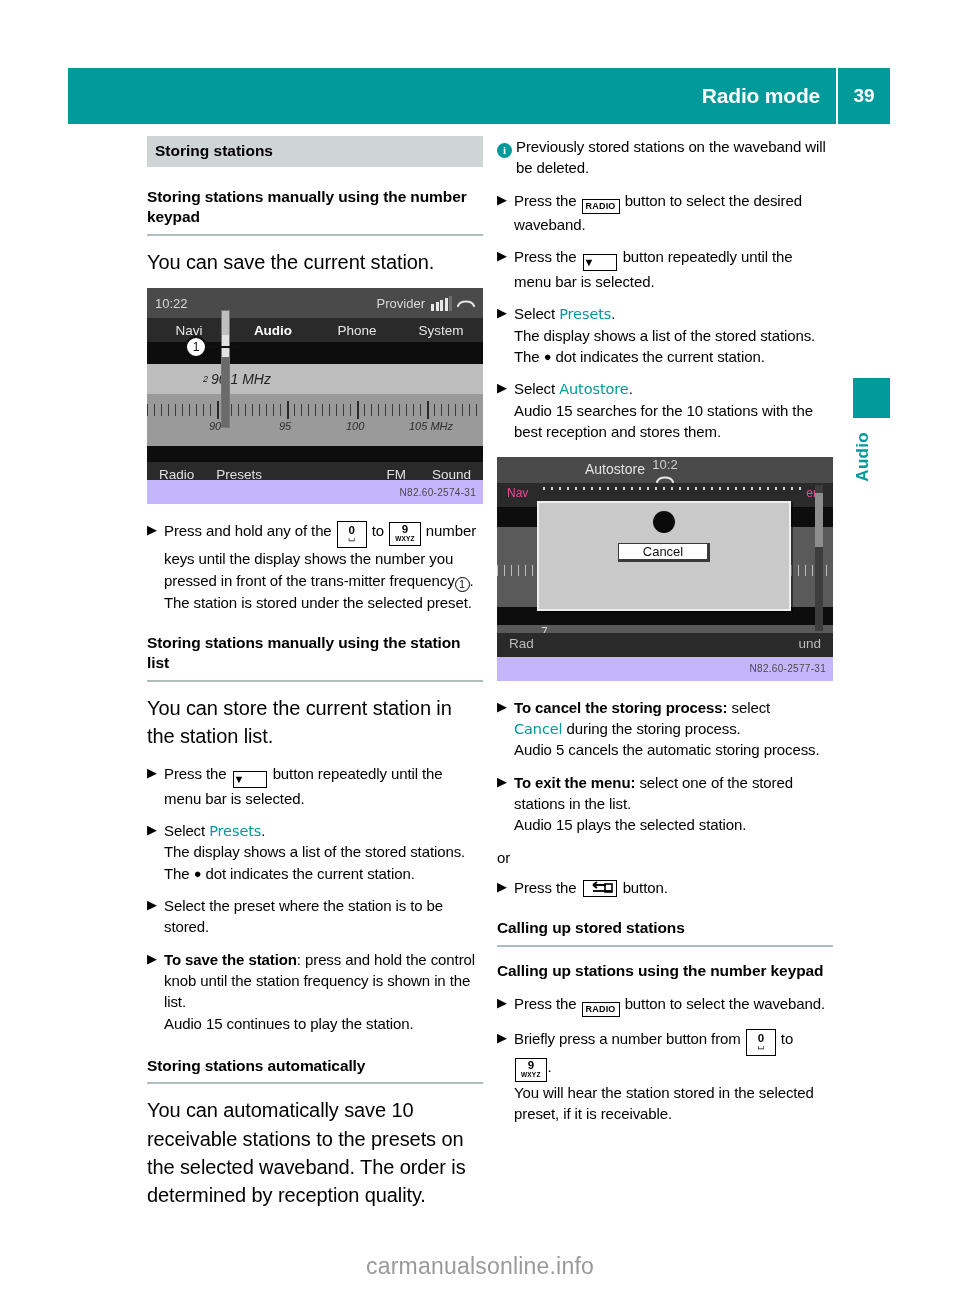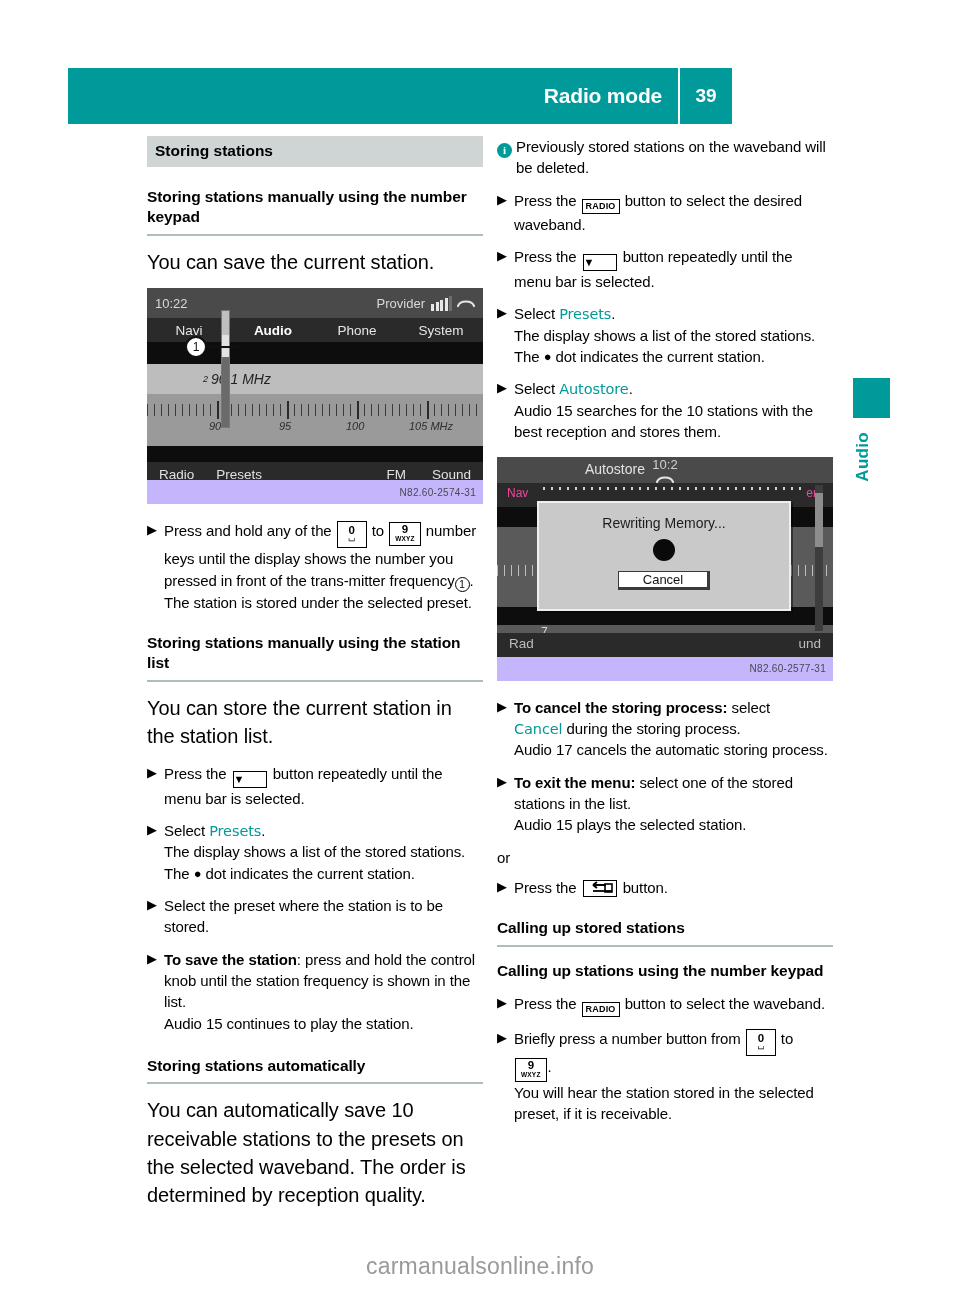--- a/index.html
+++ b/index.html
@@ -14,21 +14,21 @@
     position: relative;
     width: 960px; height: 1302px;
     background: #ffffff;
     overflow: hidden;
   }
 
   
   .header-bar {
     position: absolute;
     left: 68px; top: 68px;
-    width: 664px; height: 56px;
+    width: 822px; height: 56px;
     background: #009a9a;
     display: flex;
     align-items: center;
     justify-content: flex-end;
   }
   .header-title {
     color: #ffffff;
     font-size: 21px;
     font-weight: bold;
     letter-spacing: -0.2px;
@@ -554,21 +554,20 @@
           <div class="fig2-listitem" style="left:0;top:142px;">7</div>
         </div>
         <div class="fig2-band" style="top:50px;height:20px;"></div>
         <div class="fig2-band" style="top:150px;height:18px;"></div>
         <div class="fig2-ticks"></div>
         <div class="fig2-scroll">
             <i></i>
           </div>
 
         <div class="dialog">
-          <div class="dialog-text">Rewriting Memory...</div>
           <div class="dialog-spinner"></div>
           <div class="dialog-btn">Cancel</div>
         </div>
 
         <div class="fig2-bottombar">
           <span class="l">Rad</span>
           <span class="r">und</span>
         </div>
       </div>
       <div class="fig-caption">N82.60-2577-31</div>
@@ -576,21 +575,21 @@
 
     <div class="step">
       <div class="step-marker">▶</div>
       <div class="step-body">
         <b>To cancel the storing process:</b>
         <span>select</span>
         <br>
         <span class="teal">Cancel</span>
         <span>during the storing process.</span>
         <br>
-        <span>Audio 17 cancels the automatic storing process.</span>
+        <span>Audio 5 cancels the automatic storing process.</span>
       </div>
     </div>
 
     <div class="step">
       <div class="step-marker">▶</div>
       <div class="step-body">
         <b>To exit the menu:</b>
         <span>select one of the stored stations in the list.</span>
         <br>
         <span>Audio 15 plays the selected station.</span>

